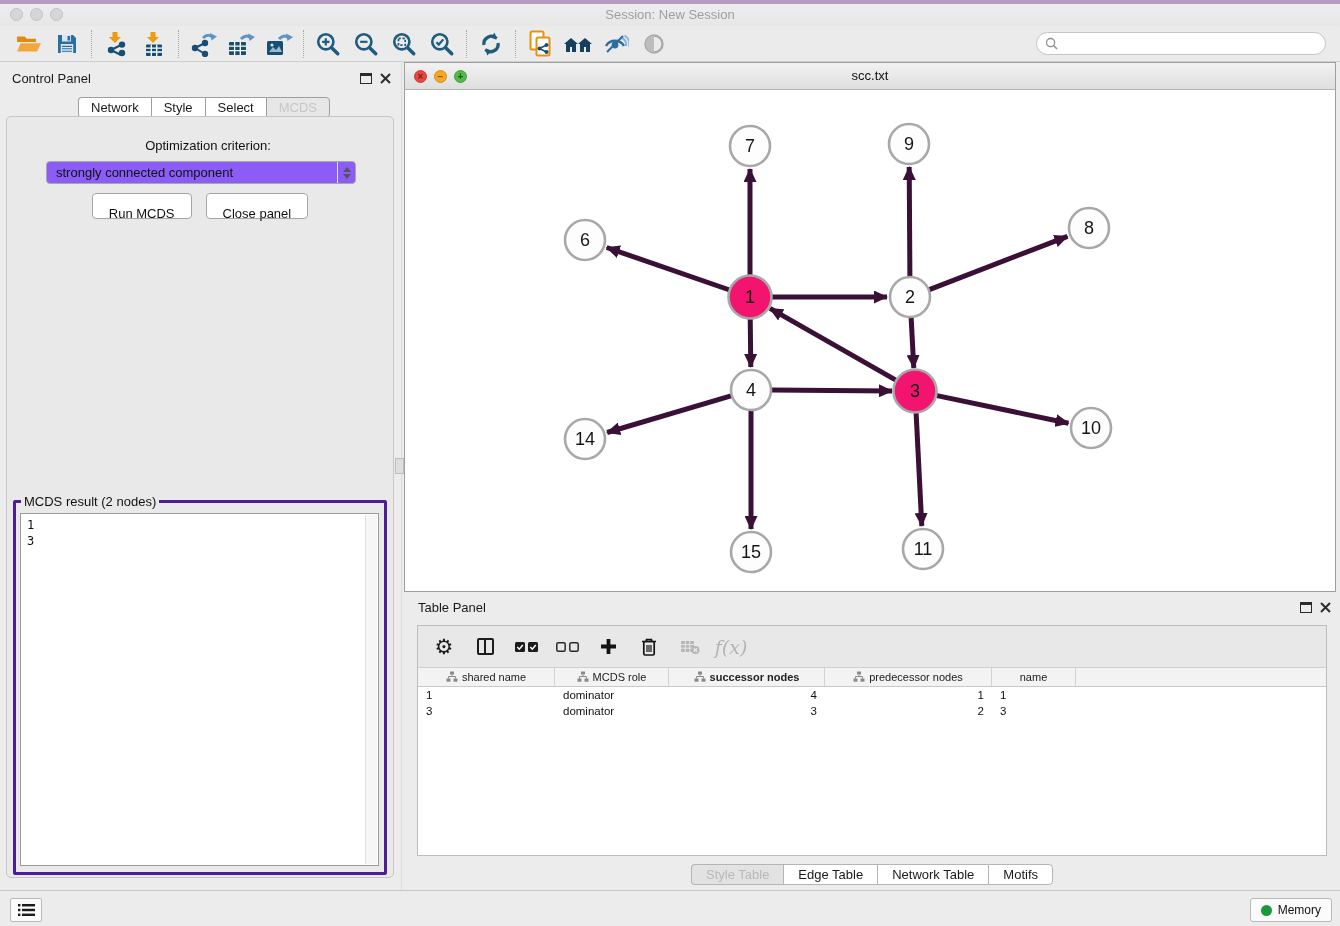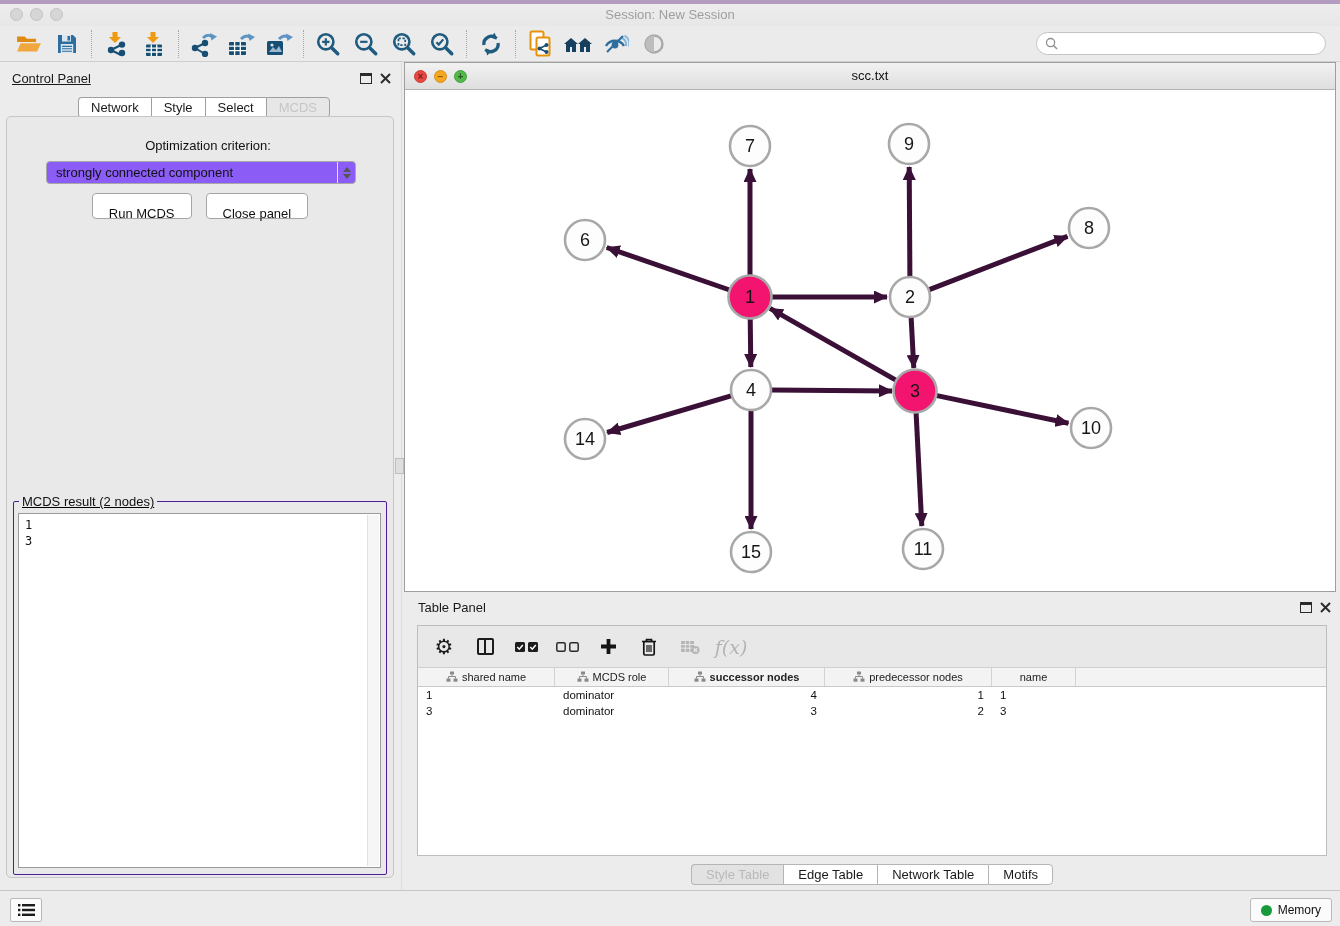--- a/index.html
+++ b/index.html
@@ -20,21 +20,21 @@
   .toolbar { position:absolute; left:0; top:26px; width:100%; height:36px; background:#ebebeb;
              border-bottom:1px solid #cfcfcf; display:flex; align-items:center; padding:0 10px; }
   .tb-btn { width:38px; height:32px; display:flex; align-items:center; justify-content:center; }
   .tb-sep { width:1px; height:28px; border-left:1px dotted #a8a8a8; margin:0 5px; }
   .search-wrap { margin-left:auto; width:290px; height:23px; background:#fff; border:1px solid #c4c4c4;
                  border-radius:12px; display:flex; align-items:center; padding-left:8px; margin-right:4px; }
   .search-wrap input { border:none; outline:none; flex:1; height:19px; font-size:12px;
                        font-family:"Liberation Sans",sans-serif; background:transparent; }
 
   
-  .cp-header { position:absolute; left:12px; top:71px; font-size:13px; color:#1a1a1a;text-decoration:underline; }
+  .cp-header { position:absolute; left:12px; top:71px; font-size:13px; color:#1a1a1a; }
   .panel-ctrls { position:absolute; display:flex; gap:8px; align-items:center; }
   .cp-ctrls { left:360px; top:73px; }
   .float-ico { width:12px; height:11px; border:1.6px solid #2b2b2b; border-top-width:3px; display:inline-block; }
   .tabs { display:flex; }
   .tab { font-size:13px; color:#1a1a1a; background:#fff; border:1px solid #9f9f9f; border-right:none;
          padding:2px 12px; height:21px; line-height:16px; cursor:default; }
   .tab:first-child { border-radius:4px 0 0 4px; }
   .tab:last-child { border-right:1px solid #9f9f9f; border-radius:0 4px 4px 0; }
   .tab.active { background:#e7e7e7; color:#c6c6c6; }
   #cp-tabs { position:absolute; left:78px; top:97px; }
@@ -47,21 +47,21 @@
   .stepper { margin-left:auto; width:18px; height:100%; display:flex; flex-direction:column;
              align-items:center; justify-content:center; gap:2px; border-left:1px solid #e2e2e2; }
   .tri-up { width:0; height:0; border-left:4px solid transparent; border-right:4px solid transparent;
             border-bottom:5px solid #555; }
   .tri-dn { width:0; height:0; border-left:4px solid transparent; border-right:4px solid transparent;
             border-top:5px solid #555; }
   .cp-buttons { position:absolute; left:0; right:0; top:76px; display:flex; justify-content:center; gap:14px; }
   .btn { background:#fff; border:1px solid #a6a6a6; border-radius:4px; font-size:13px; color:#111;
          height:23px; padding:12px 16px; font-family:"Liberation Sans",sans-serif; }
   .result-fs { position:absolute; left:6px; top:377px; width:374px; height:381px;
-               border:1px solid #4c1d95; border-radius:2px;text-decoration:underline; }
+               border:3px solid #4c1d95; border-radius:2px; }
   .result-fs legend { font-size:13px; color:#111; margin-left:5px; padding:0 3px; }
   .result-box { position:absolute; left:4px; right:5px; top:4px; bottom:6px; background:#fff;
                 border:1px solid #9a9a9a; overflow:hidden; }
   .result-scroll { position:absolute; right:1px; top:1px; bottom:1px; width:12px; background:#f6f6f6;
                    border-left:1px solid #e2e2e2; }
   #result-lines { padding:3px 6px; font-family:"DejaVu Sans Mono",monospace; font-size:12px;
                   line-height:16px; color:#111; }
 
   
   .divider-v { position:absolute; left:401px; top:62px; width:1px; height:828px; background:#dcdcdc; }

